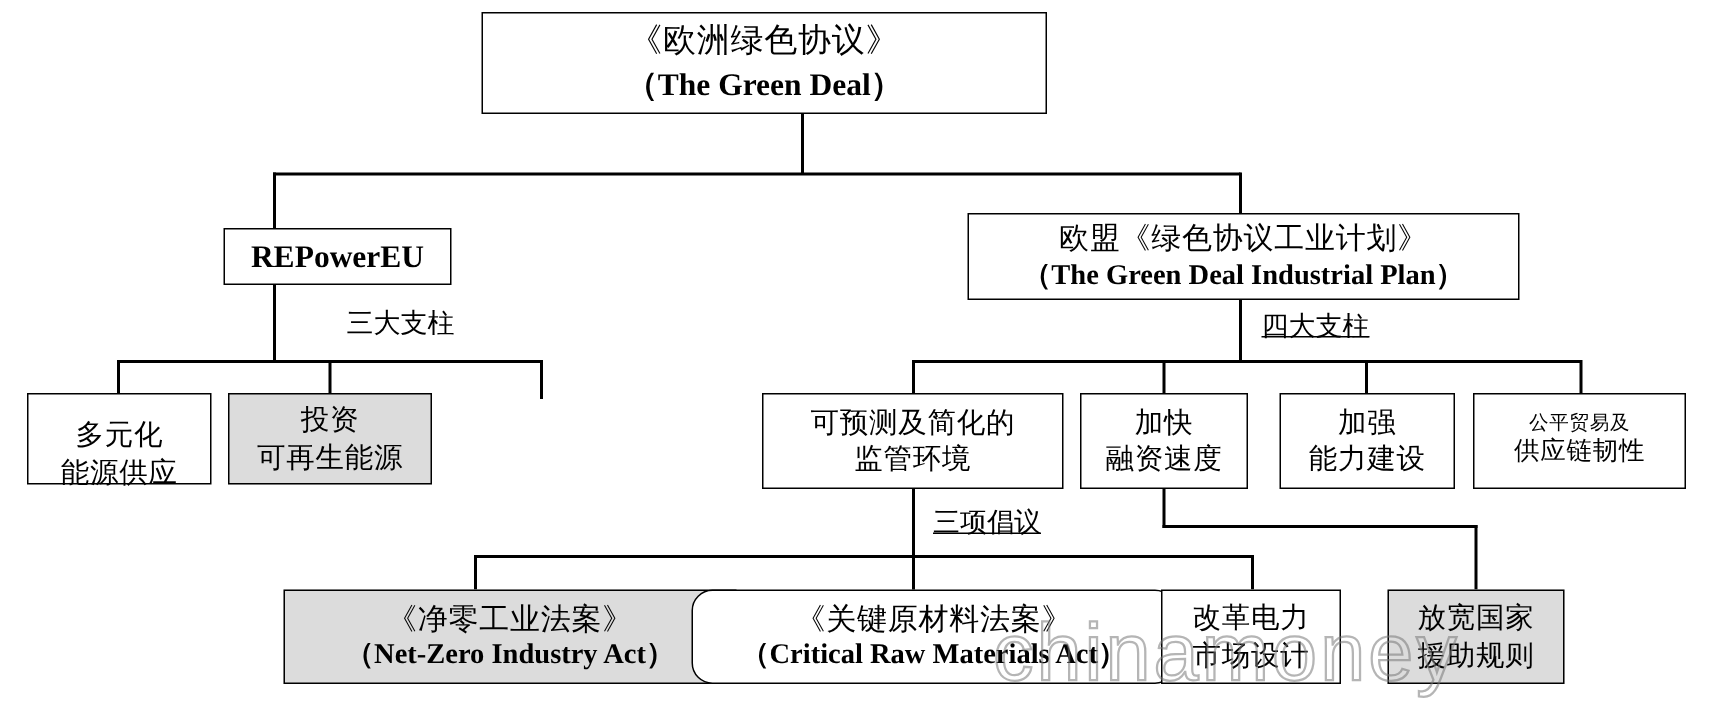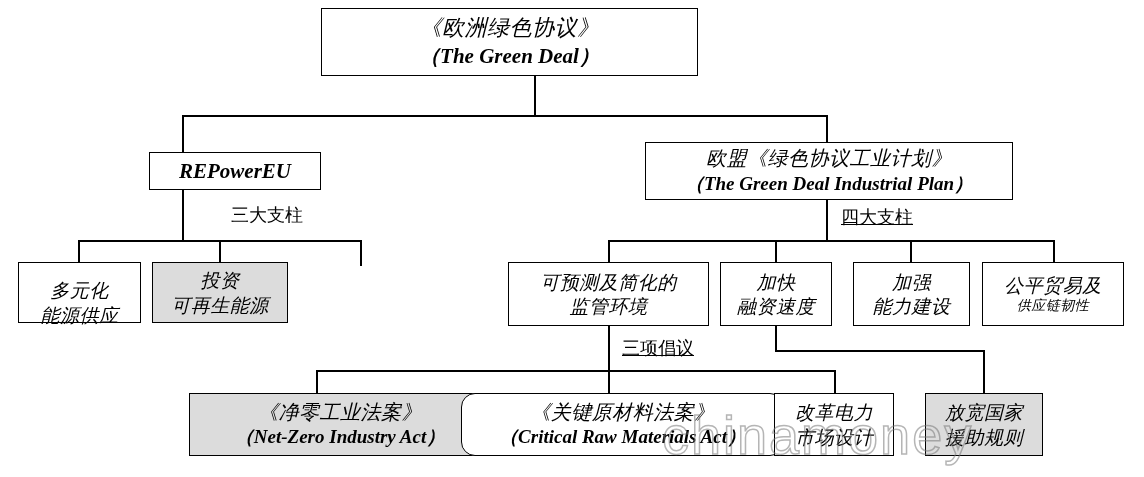--- a/index.html
+++ b/index.html
@@ -19,21 +19,20 @@
     box-sizing:border-box;
     border:1.6px solid #000000;
     background:#ffffff;
     display:flex;
     flex-direction:column;
     align-items:center;
     justify-content:center;
     text-align:center;
     line-height:1.28;
     z-index:5;
-    font-style:italic;
   }
   .box.shaded{ background:#dcdcdc; }
   .box .ln{ display:block; white-space:nowrap; }
   .cn{ font-family:"DejaVu Serif","Liberation Serif",serif; letter-spacing:0.5px; }
   .en{ font-family:"Liberation Serif","DejaVu Serif",serif; font-weight:bold; }
 
   .conn{
     position:absolute;
     background:#000000;
     z-index:1;
@@ -103,21 +102,21 @@
 
   <div class="elabel" style="left:228px; top:203px; font-size:18px;">三大支柱</div>
   <div class="elabel" style="left:838px; top:205px; font-size:18px;text-decoration:underline;">四大支柱</div>
   <div class="elabel" style="left:619px; top:336px; font-size:18px;text-decoration:underline;">三项倡议</div>
 
   <div class="box" style="left:321px; top:8px; width:377px; height:68px;">
     <span class="ln cn" style="font-size:22px;">《欧洲绿色协议》</span>
     <span class="ln en" style="font-size:21px;">（The Green Deal）</span>
   </div>
 
-  <div class="box" style="left:149px; top:152px; width:172px; height:38px;">
+  <div class="box" style="left:149px; top:152px; width:152px; height:38px;">
     <span class="ln en" style="font-size:21px;">REPowerEU</span>
   </div>
 
   <div class="box" style="left:645px; top:142px; width:368px; height:58px;">
     <span class="ln cn" style="font-size:20px;">欧盟《绿色协议工业计划》</span>
     <span class="ln en" style="font-size:19px;">（The Green Deal Industrial Plan）</span>
   </div>
 
   <div class="box" style="left:18px; top:262px; width:123px; height:61px;">
     <span class="ln cn" style="font-size:19px;margin-top:20px;">多元化</span>
@@ -139,22 +138,22 @@
     <span class="ln cn" style="font-size:19px;">加快</span>
     <span class="ln cn" style="font-size:19px;">融资速度</span>
   </div>
 
   <div class="box" style="left:853px; top:262px; width:117px; height:64px;">
     <span class="ln cn" style="font-size:19px;">加强</span>
     <span class="ln cn" style="font-size:19px;">能力建设</span>
   </div>
 
   <div class="box" style="left:982px; top:262px; width:142px; height:64px;">
-    <span class="ln cn" style="font-size:19px;">公平贸易及</span>
-    <span class="ln cn" style="font-size:14px;">供应链韧性</span>
+    <span class="ln cn" style="font-size:13px;">公平贸易及</span>
+    <span class="ln cn" style="font-size:17px;">供应链韧性</span>
   </div>
 
   <div class="box shaded" style="left:189px; top:393px; width:302px; height:63px;">
     <span class="ln cn" style="font-size:20px;">《净零工业法案》</span>
     <span class="ln en" style="font-size:19px;">（Net-Zero Industry Act）</span>
   </div>
 
   <div class="box" style="left:461px; top:393px; width:323px; height:63px;border-radius:14px;">
     <span class="ln cn" style="font-size:20px;">《关键原材料法案》</span>
     <span class="ln en" style="font-size:19px;">（Critical Raw Materials Act）</span>

